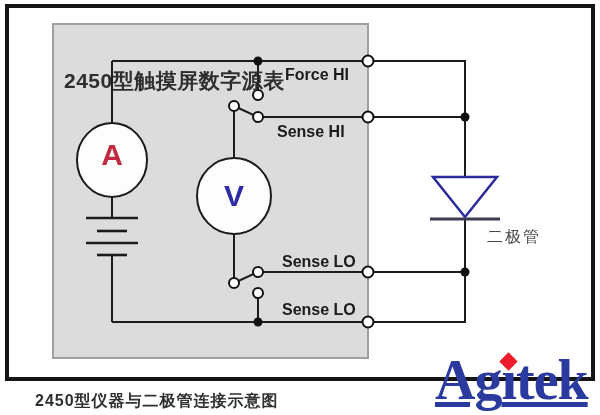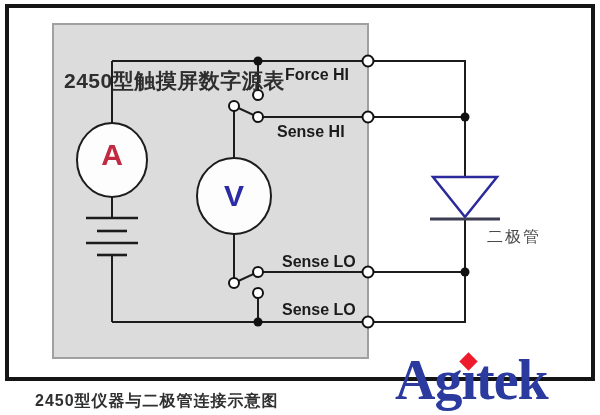--- a/index.html
+++ b/index.html
@@ -45,24 +45,24 @@
     position:absolute;left:487px;top:227px;
     font-size:16px;color:#4a4a4a;letter-spacing:2px;white-space:nowrap;
   }
   .caption{
     position:absolute;left:35px;top:391px;
     font-size:16px;font-weight:600;color:#303030;letter-spacing:1px;
     white-space:nowrap;
     text-align:right;
   }
   .logo{
-    position:absolute;left:395px;top:352px;height:62px;
+    position:absolute;left:435px;top:352px;height:62px;
     font-family:"Liberation Serif","DejaVu Serif",serif;
     font-weight:700;font-size:56px;line-height:1;letter-spacing:-1px;
-    color:var(--logo-blue,#2b3a9e);white-space:nowrap;
+    color:var(--logo-blue,#2b3a9e);white-space:nowrap;text-decoration:underline;
   }
   .logo-dot{
     position:absolute;left:67px;top:3px;width:13px;height:13px;
     background:var(--logo-dot-red,#ee1b2d);transform:rotate(45deg);
   }
 </style>
 </head>
 <body>
 
 <div class="frame"></div>

